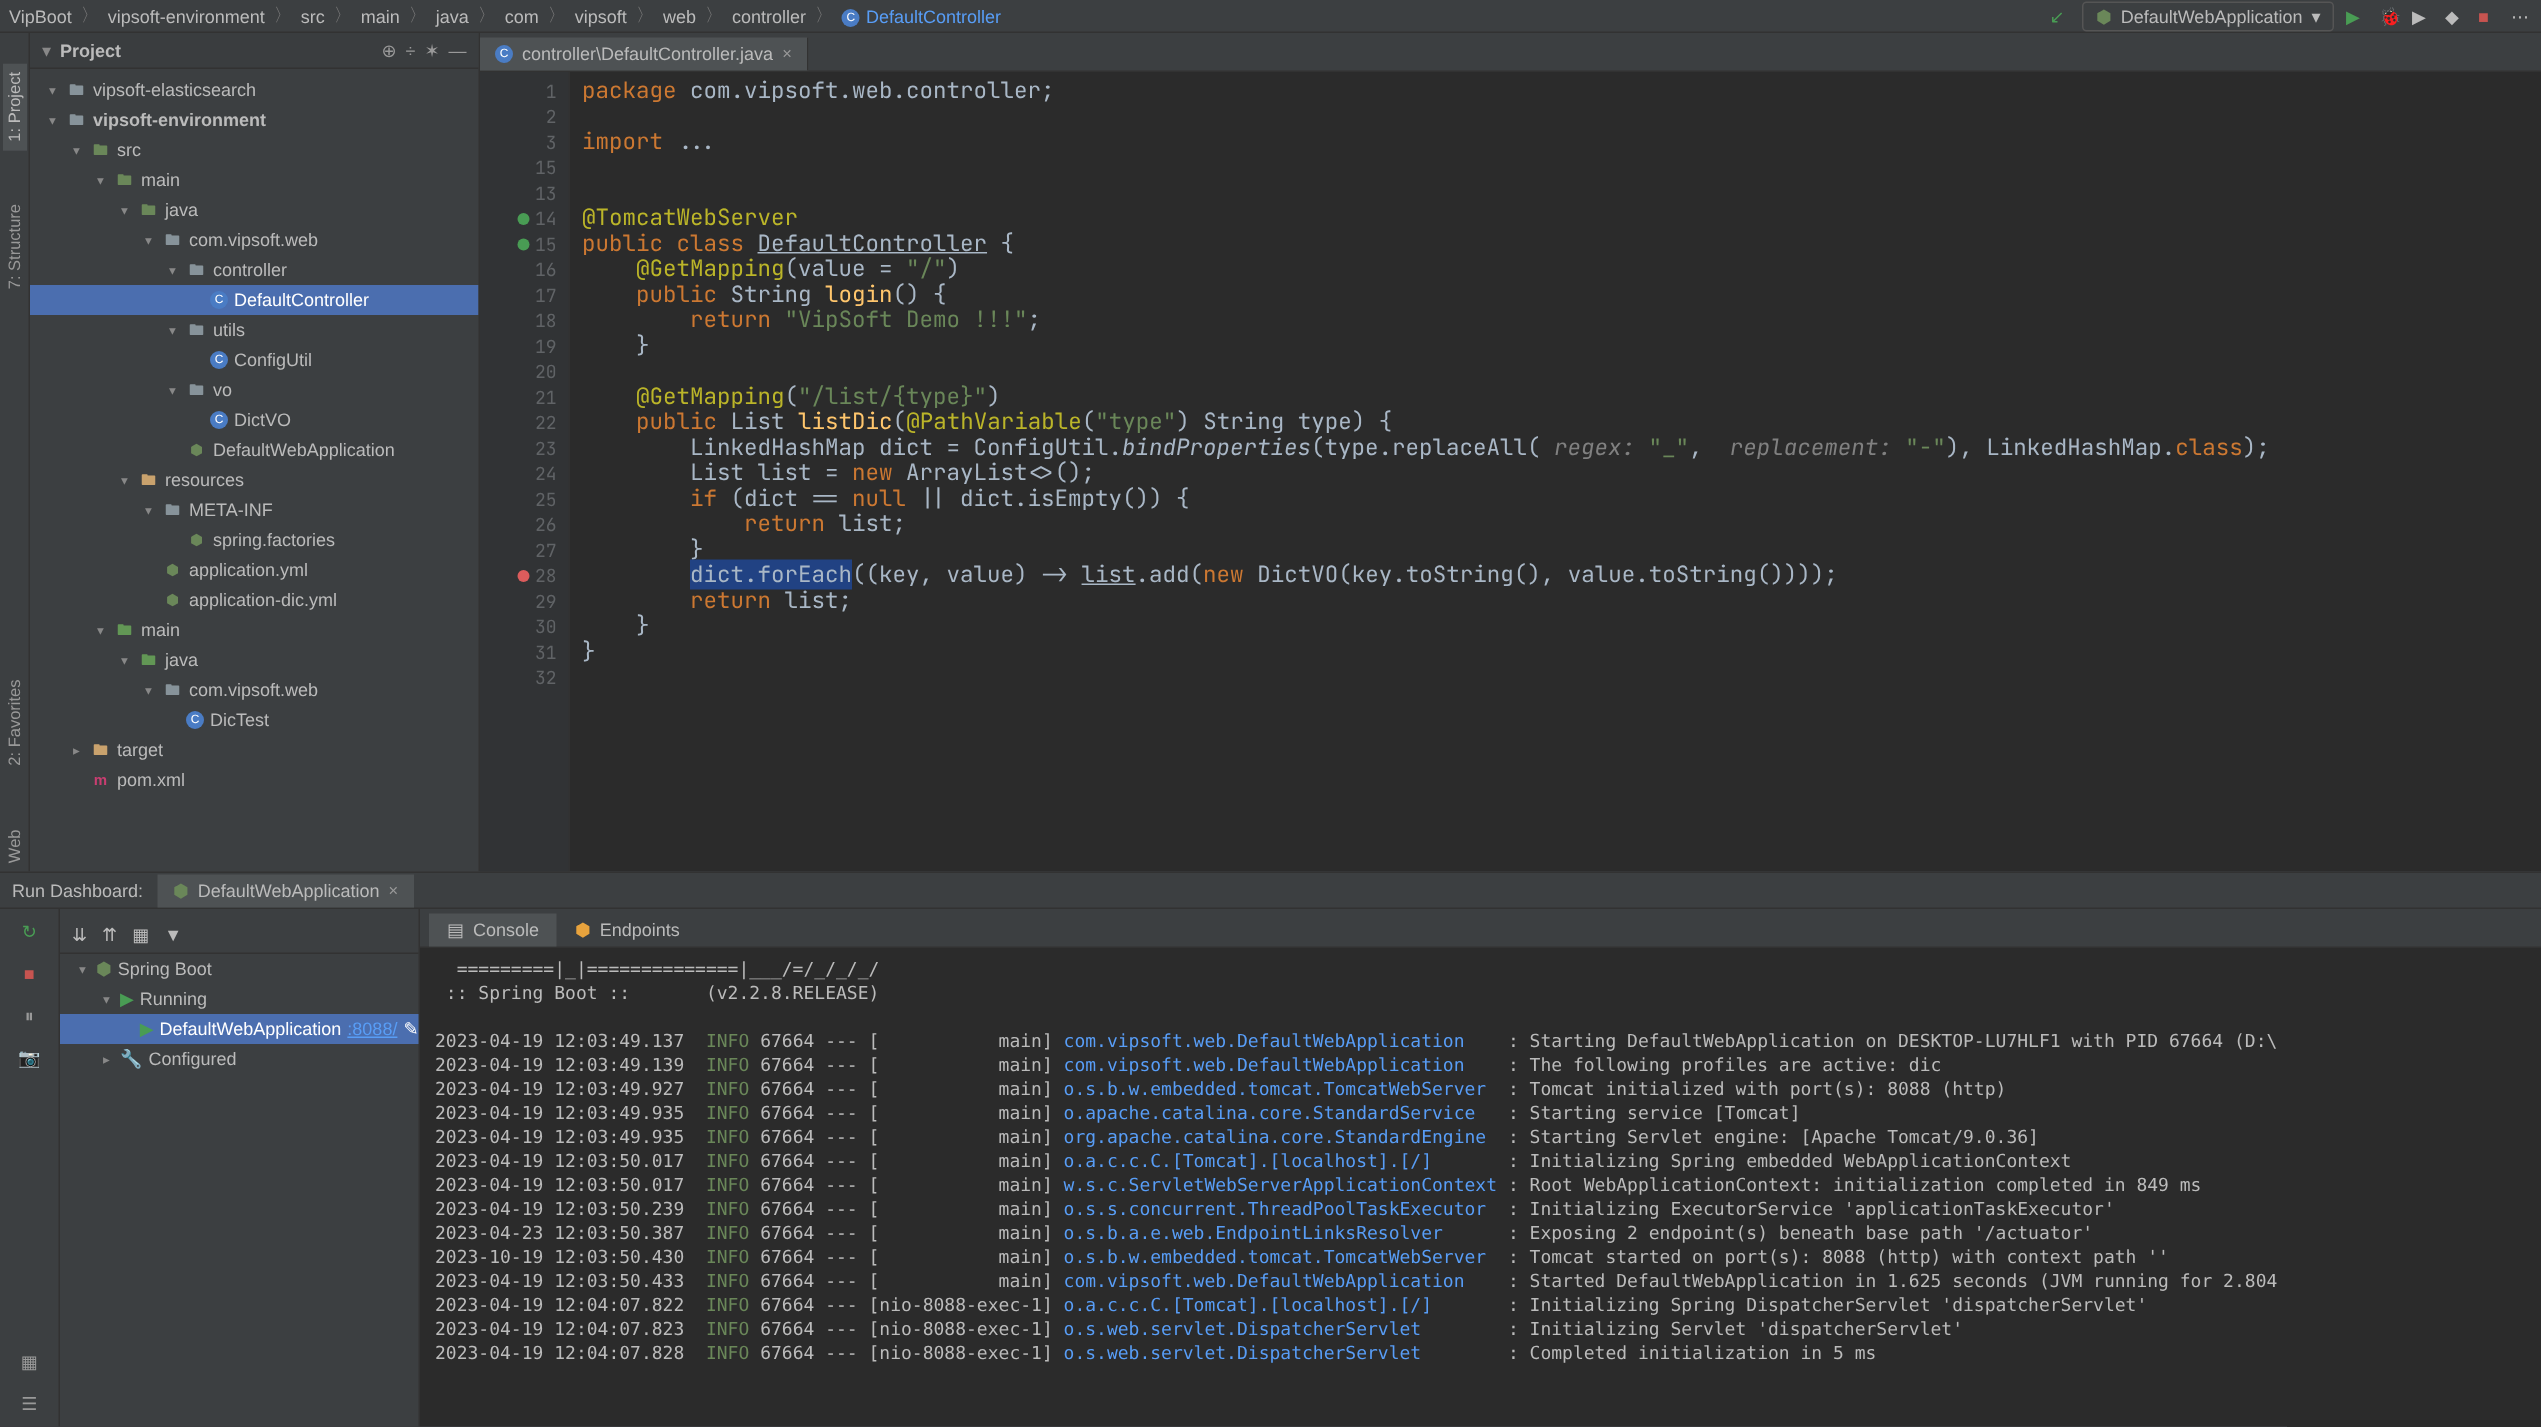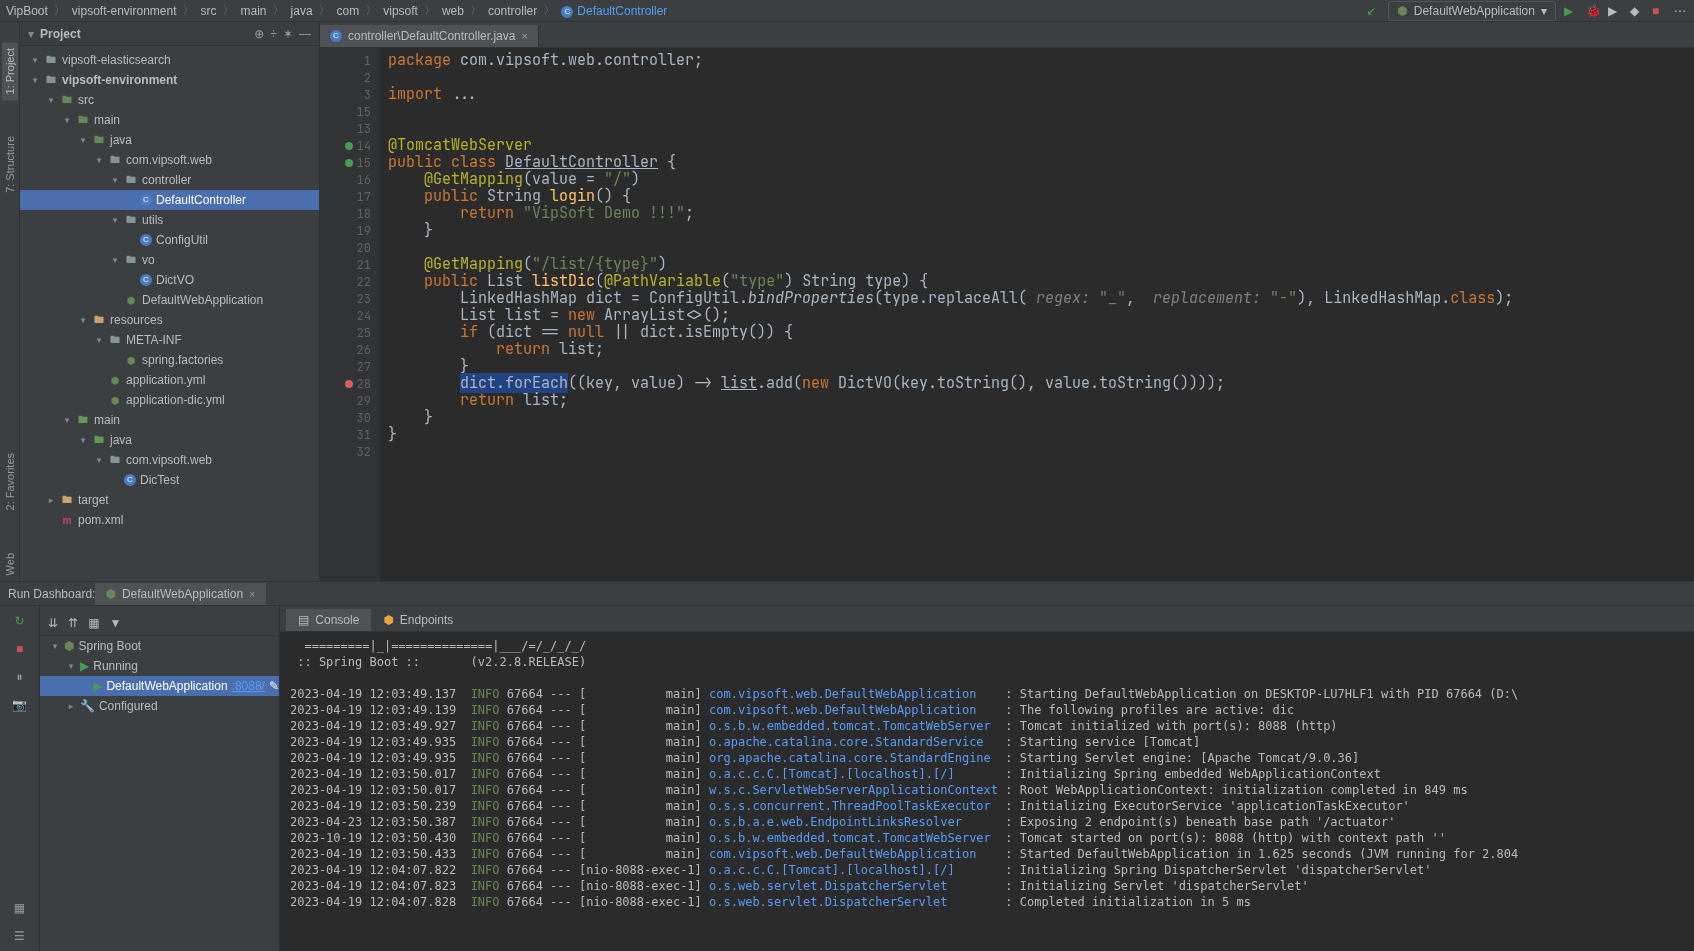--- a/index.html
+++ b/index.html
@@ -529,21 +529,21 @@
         <span class="kw">return </span>list;
     }
 }
 </dictvo></dictvo></div>
     </div>
   </div>
 </div>
 
 <div class="run-dashboard">
   <div class="rd-header">
-    <span style="margin-right:0">Run Dashboard:</span>
+    <span style="margin-right:10px">Run Dashboard:</span>
     <div class="rd-tab">
       <span class="spring">⬢</span>
       <span>DefaultWebApplication</span>
       <span class="tab-close">×</span>
     </div>
   </div>
   <div class="rd-body">
     <div class="rd-left">
       <span class="rd-btn run-green">↻</span>
       <span class="rd-btn" style="color:#c75450">■</span>

